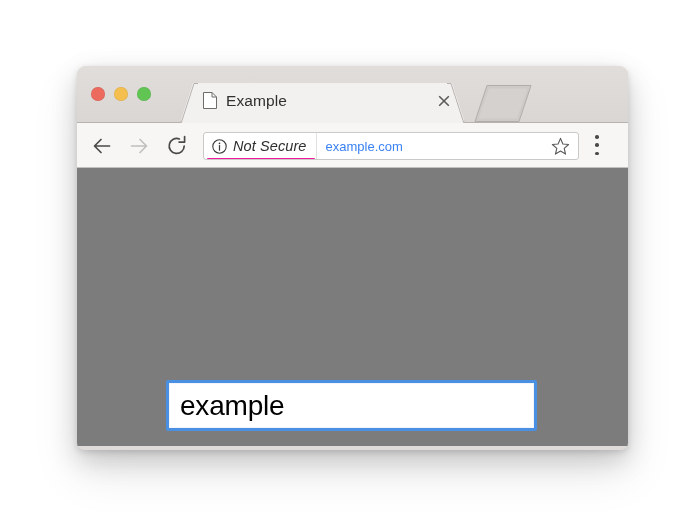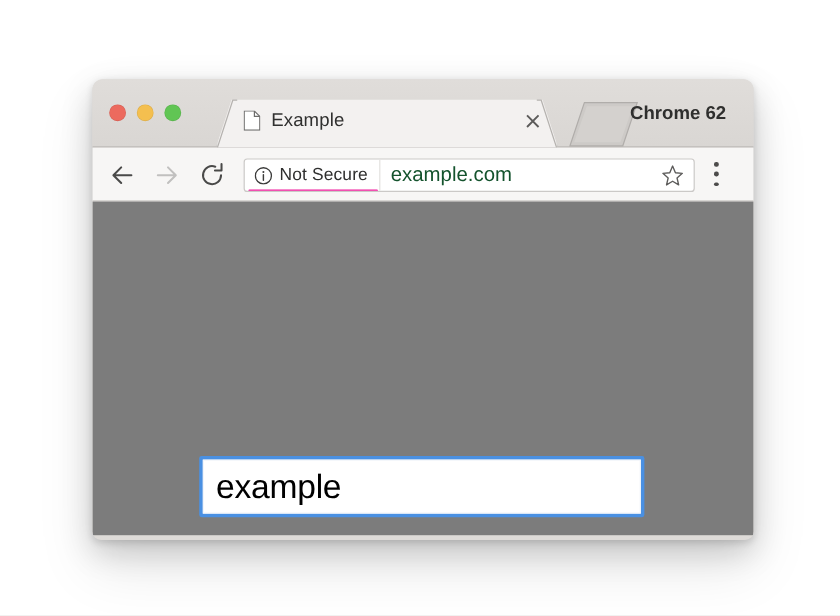--- a/index.html
+++ b/index.html
@@ -186,38 +186,39 @@
     width: 15px;
     height: 15px;
     flex: none;
     color: #3b3b3a;
   }
   .security-text {
     font-size: 14.5px;
     color: #2f2f2e;
     white-space: nowrap;
     letter-spacing: 0.1px;
+    font-style: italic;
   }
   .chip-underline {
     position: absolute;
     left: 3px;
     right: 1px;
     bottom: -4px;
     height: 5px;
     border-radius: 1px;
   }
   .chip-divider {
     width: 1px;
     height: 26px;
     background: #e3e1df;
     flex: none;
   }
   .url-text {
-    font-size: 17px;
-    color: #14532d;
+    font-size: 13px;
+    color: #3b82f6;
     padding-left: 9px;
     white-space: nowrap;
     flex: 1;
   }
   .star-icon {
     width: 19px;
     height: 19px;
     margin-right: 8px;
     flex: none;
     color: #5d5c5b;
@@ -326,21 +327,20 @@
       </svg>
     </div>
 
     <div class="tab-stub">
       <svg width="58" height="40" viewBox="0 0 58 40">
         <path d="M1,38.5 L13,2.5 L57,2.5 L45,38.5 Z" fill="#cdcac7" stroke="#b0adaa" stroke-width="1"></path>
         <path d="M4.5,35.5 L15,5.5 L53.5,5.5 L43,35.5 Z" fill="#d4d1ce" stroke="none"></path>
       </svg>
     </div>
 
-    <div class="chrome-version">Chrome 62</div>
   </div>
 
   <div class="toolbar">
 
     <div class="nav-btn back">
       <svg width="24" height="24" viewBox="0 0 24 24">
         <path d="M19.5,12 H5 M11,5.5 L4.5,12 L11,18.5" fill="none" stroke="#4a4a49" stroke-width="1.7" stroke-linecap="round" stroke-linejoin="round"></path>
       </svg>
     </div>
 

